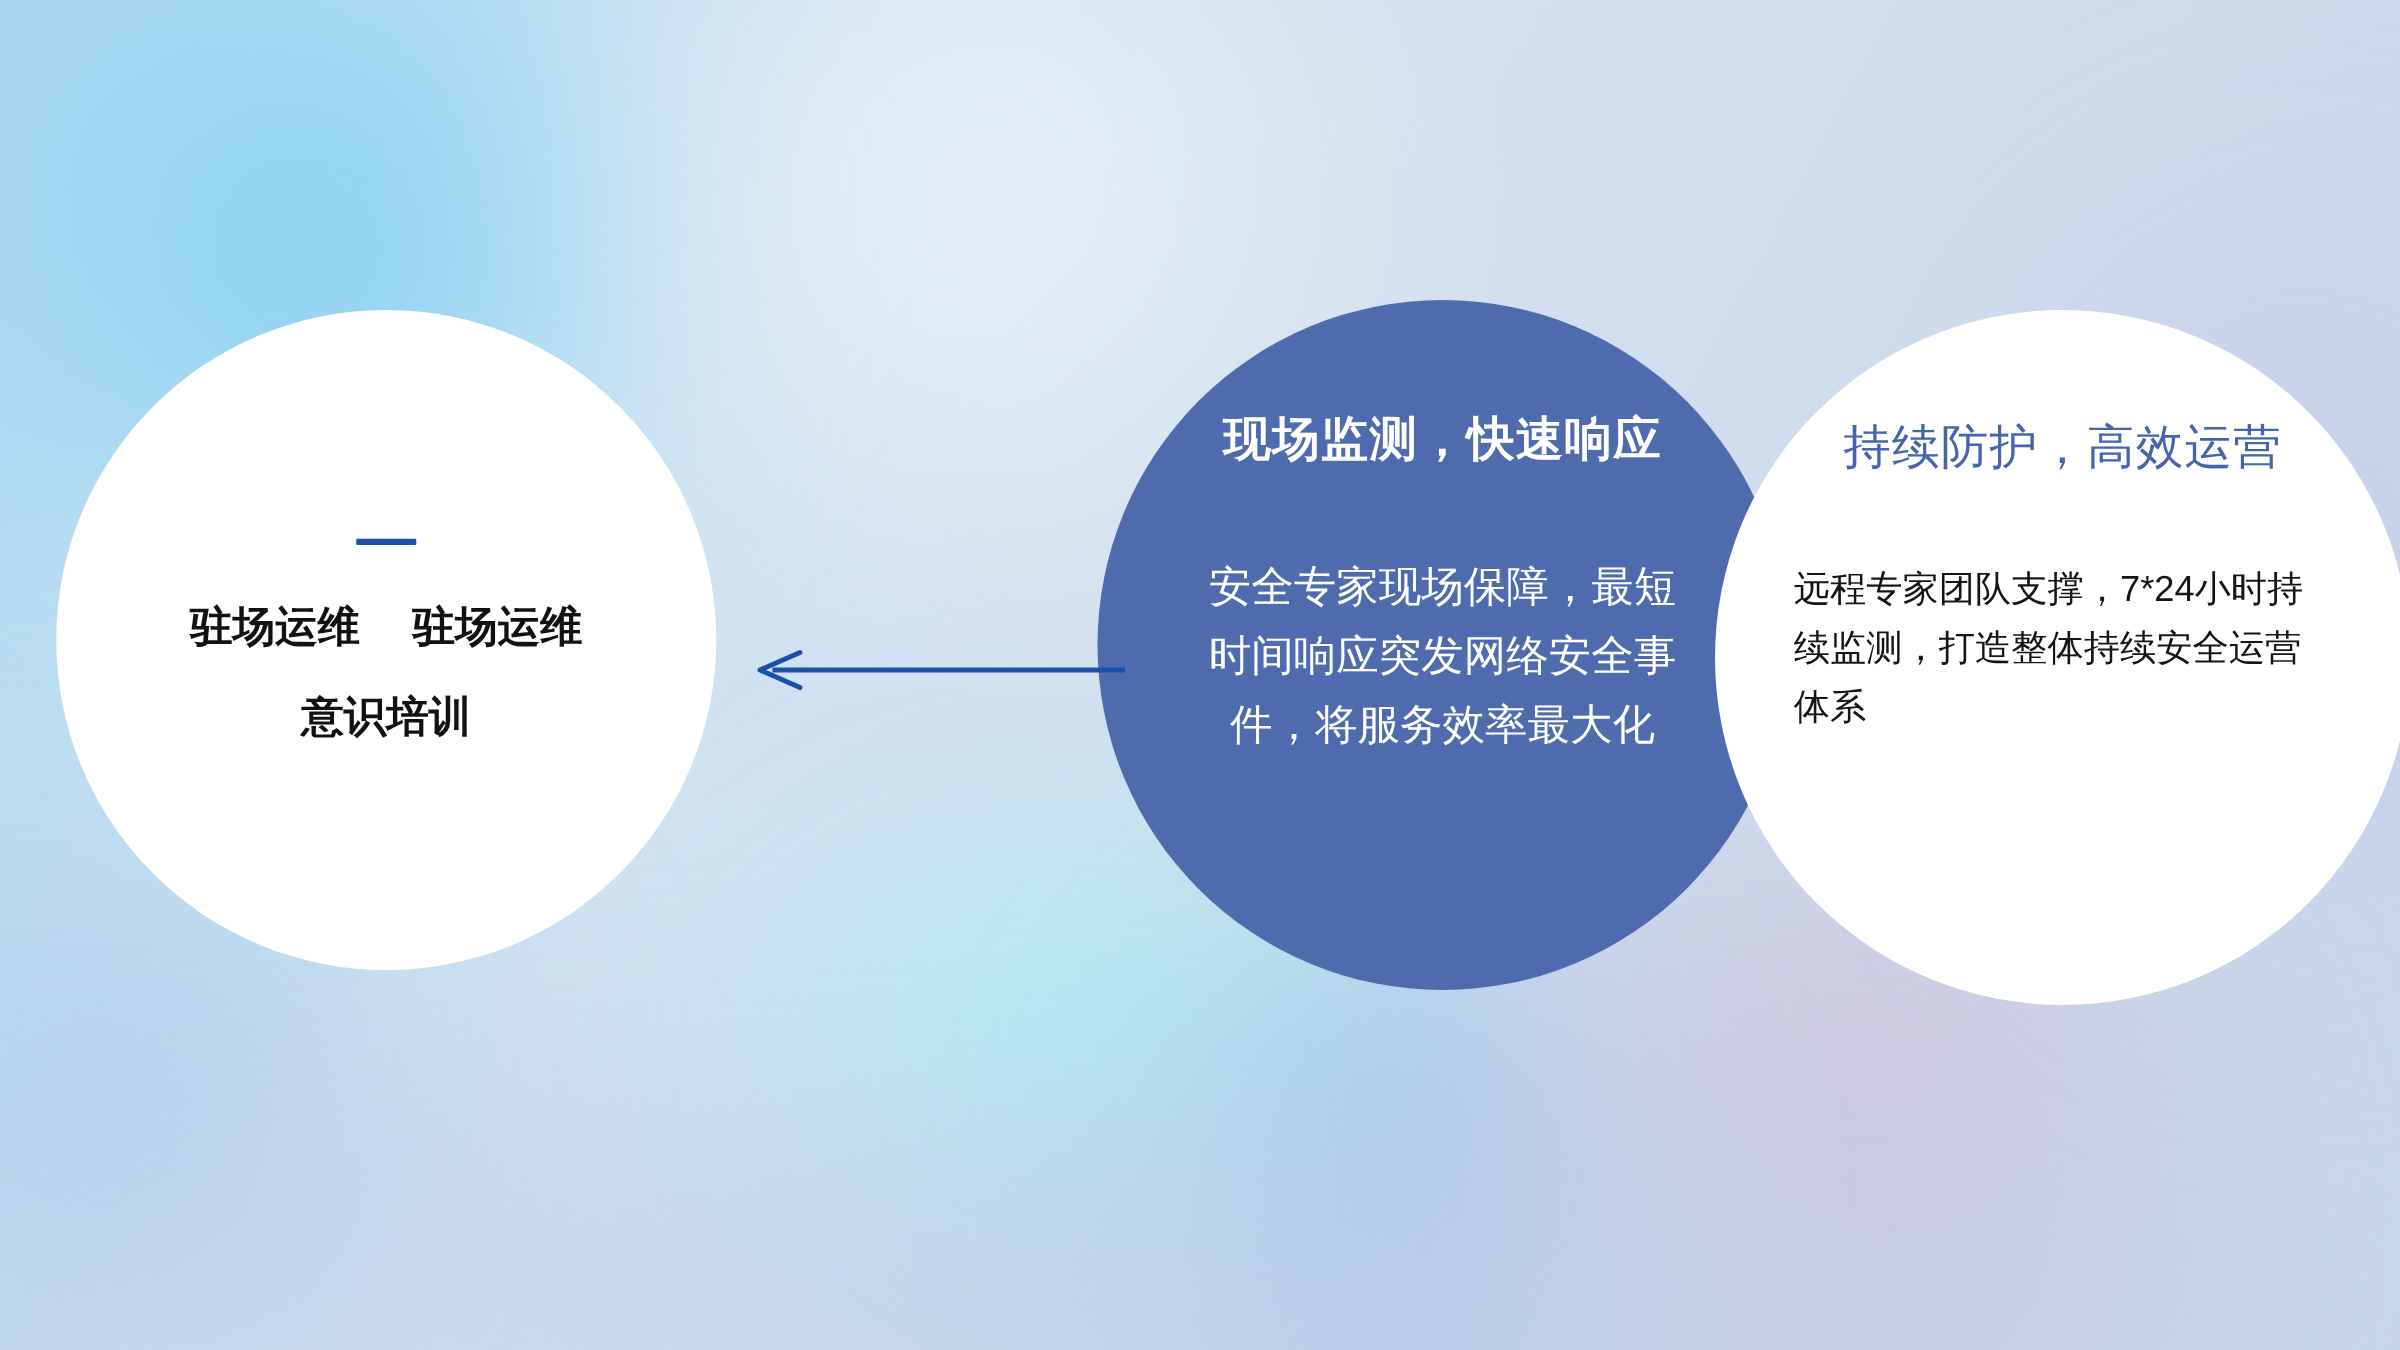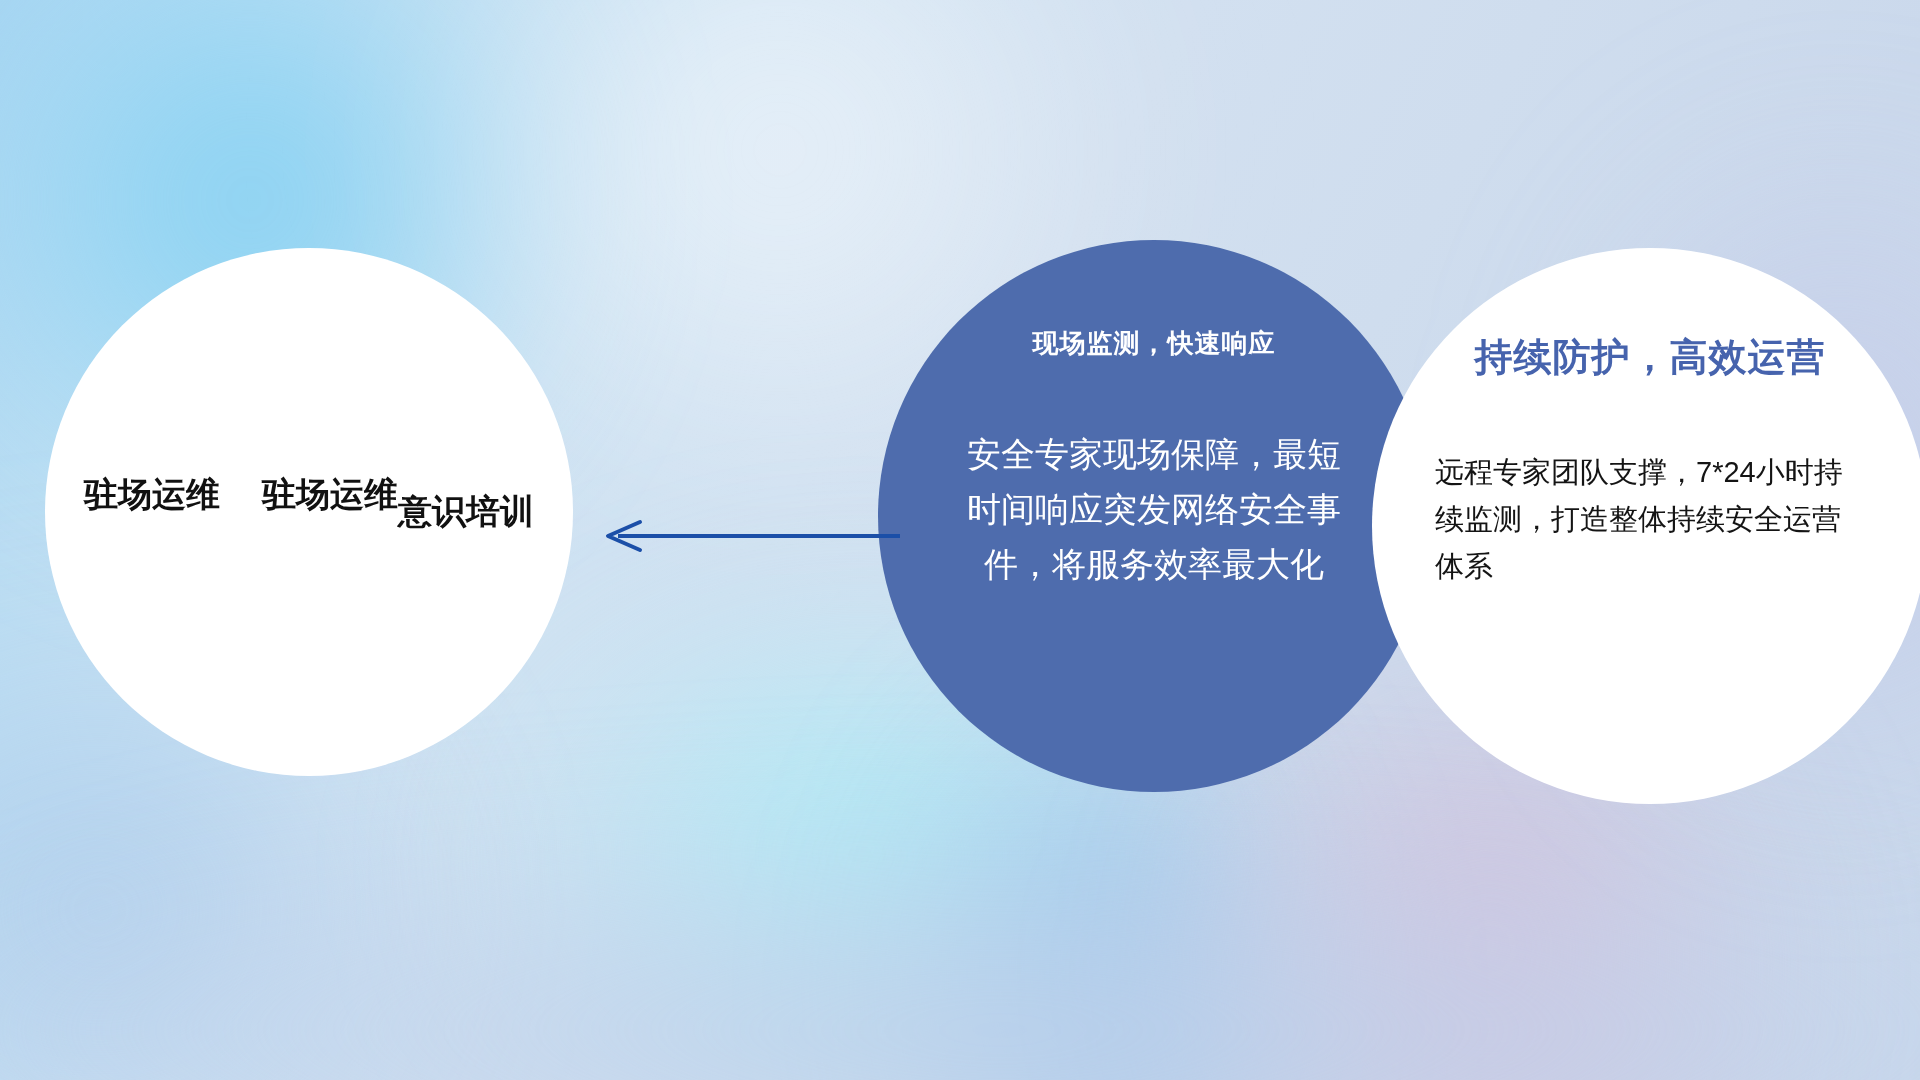--- a/index.html
+++ b/index.html
@@ -65,21 +65,21 @@
   .circle{ position:absolute; border-radius:50%; }
 
   
   #circle-left{
     left:45px; top:248px; width:528px; height:528px;
     background:#ffffff;
     z-index:3;
   }
   #circle-left .inner{
     position:absolute; inset:0;
-    display:flex; align-items:center; justify-content:center;
+    display:flex; flex-direction:column; align-items:center; justify-content:center;
     padding:0 40px;
   }
   .accent-dash{
     width:48px; height:5px; background:#1b4fa8; border-radius:1px;
     margin-bottom:48px;
   }
   .kw-row{
     display:flex; justify-content:center; gap:42px;
     font-size:34px; font-weight:bold; color:#111; line-height:1.1;
     margin-bottom:34px; white-space:nowrap;
@@ -91,42 +91,42 @@
     left:878px; top:240px; width:552px; height:552px;
     background:#4e6cad;
     z-index:4;
   }
   #circle-mid .inner{
     position:absolute; inset:0;
     display:flex; flex-direction:column; align-items:center;
     padding:86px 46px 0 46px;
   }
   .title-blue-circle{
-    font-size:26px; font-weight:bold; color:#ffffff;
+    font-size:38px; font-weight:bold; color:#ffffff;
     letter-spacing:1px; white-space:nowrap;
     margin-bottom:66px;
   }
   .body-blue-circle{
     font-size:34px; color:#ffffff; line-height:1.62;
     text-align:center; max-width:380px;
   }
 
   
   #circle-right{
     left:1372px; top:248px; width:556px; height:556px;
     background:#ffffff;
     z-index:5;
   }
   #circle-right .inner{
     position:absolute; inset:0;
     display:flex; flex-direction:column; align-items:center;
     padding:84px 40px 0 40px;
   }
   .title-right-circle{
-    font-size:38px; font-weight:bold; color:#4663ad;
+    font-size:38px; font-weight:normal; color:#4663ad;
     letter-spacing:1px; white-space:nowrap;
     margin-bottom:66px;
   }
   .body-right-circle{
     font-size:29px; color:#141414; line-height:1.62;
     text-align:left; max-width:430px;
   }
 
   
   #flow-arrow{

